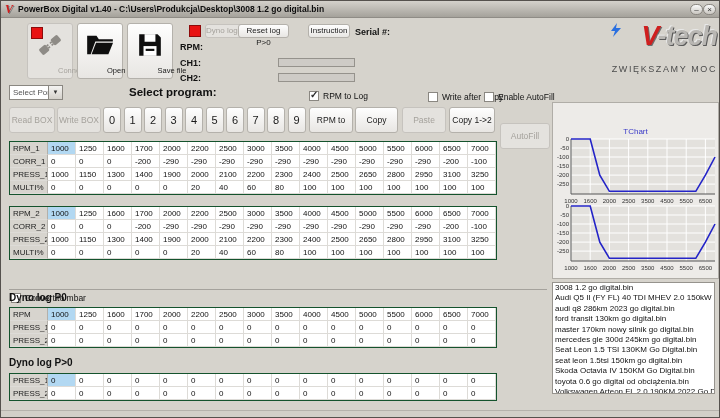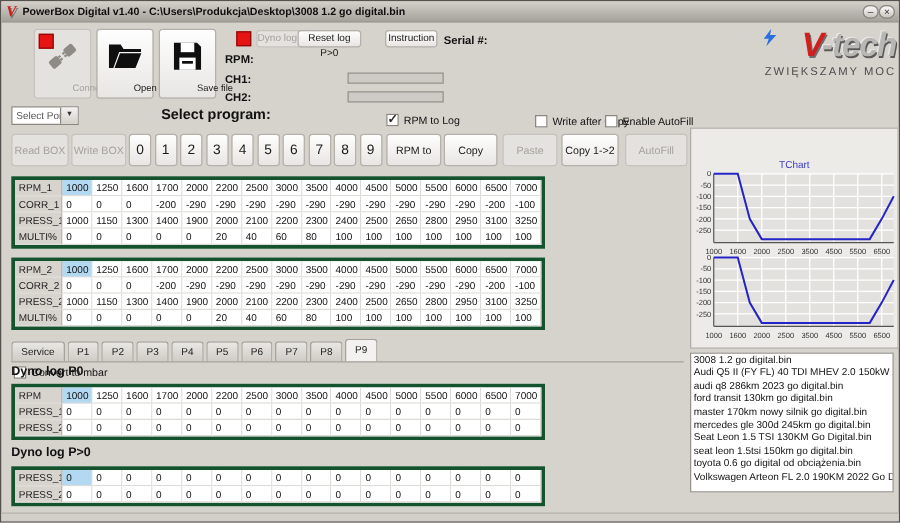--- a/index.html
+++ b/index.html
@@ -39,26 +39,26 @@
   .cbrow{position:absolute;display:flex;align-items:center;font-size:8.5px;color:#111;}
   .cb{width:10px;height:10px;background:#fff;border:1px solid#8a8781;margin-right:4px;
     position:relative;box-sizing:border-box;flex:none;}
   .cb span{position:absolute;top:-3px;left:0;font-size:10px;font-weight:bold;color:#2a2a2a;}
   
   .logo{position:absolute;left:596px;top:20px;width:120px;height:52px;text-align:right;}
   .logo-main{font-size:27px;font-weight:bold;font-style:italic;letter-spacing:-1px;line-height:30px;}
   .logo-v{color:#cf1f1f;text-shadow:1px 1px 0 #6e6e6e;}
   .logo-rest{color:#b9b7b3;text-shadow:1px 1px 0 #5a5a5a,-1px -1px 0 #e8e8e8;}
   .logo-bolt{position:absolute;right:96px;top:2px;}
-  .logo-tag{font-size:9px;letter-spacing:1.6px;color:#4c4c4c;margin-top:1px;}
+  .logo-tag{font-size:9px;letter-spacing:1.6px;color:#4c4c4c;margin-top:13px;}
   
   .numrow{position:absolute;left:102px;top:106px;display:flex;gap:2.5px;}
   .numbtn{position:relative;width:18px;height:26px;font-size:11px;line-height:24px;}
   
-  .dtable{position:absolute;left:8px;width:427px;background:#fff;border:3px solid #14532d;box-sizing:border-box;}
+  .dtable{position:absolute;left:8px;width:488px;background:#fff;border:1px solid #14532d;box-sizing:border-box;}
   .trow{display:flex;}
   .cell{flex:1;height:13px;line-height:13px;font-size:8px;padding-left:3px;
     border-right:1px solid #dddbd7;border-bottom:1px solid #dddbd7;box-sizing:border-box;
     white-space:nowrap;overflow:hidden;background:#fff;color:#111;}
   .rowhead{flex:none;width:38px;background:#d7d4ce;border-right:1px solid #b3b0aa;color:#222;}
   .sel{background:#b2d8f2;}
   
   .tabbar{position:absolute;left:8px;top:271px;height:17px;display:flex;align-items:flex-end;gap:2px;}
   .tab{height:15px;padding:0 7px;background:linear-gradient(#e9e7e3,#cfccc6);
     border:1px solid #a5a29c;border-bottom:none;border-radius:3px 3px 0 0;
@@ -177,21 +177,21 @@
       <div class="btn numbtn">5</div>
       <div class="btn numbtn">6</div>
       <div class="btn numbtn">7</div>
       <div class="btn numbtn">8</div>
       <div class="btn numbtn">9</div>
     </div>
   <div class="btn" style="left:308px;top:106px;width:44px;height:26px;font-size:8.5px;line-height:24px;">RPM to ALL</div>
   <div class="btn" style="left:354px;top:106px;width:43px;height:26px;font-size:8.5px;line-height:24px;">Copy PROG</div>
   <div class="btn disabled" style="left:401px;top:106px;width:44px;height:26px;font-size:8.5px;line-height:24px;">Paste PROG</div>
   <div class="btn" style="left:448px;top:106px;width:46px;height:26px;font-size:8.5px;line-height:24px;">Copy 1-&gt;2</div>
-  <div class="btn disabled" style="left:499px;top:106px;width:50px;height:26px;font-size:8.5px;line-height:24px;">AutoFill</div>
+  <div class="btn disabled" style="left:499px;top:122px;width:50px;height:26px;font-size:8.5px;line-height:24px;">AutoFill</div>
 
   <div class="dtable" style="top:140px;">
       <div class="trow">
         <div class="cell rowhead">RPM_1</div>
         <div class="cell sel">1000</div>
         <div class="cell">1250</div>
         <div class="cell">1600</div>
         <div class="cell">1700</div>
         <div class="cell">2000</div>
         <div class="cell">2200</div>
@@ -336,32 +336,20 @@
         <div class="cell">100</div>
         <div class="cell">100</div>
         <div class="cell">100</div>
         <div class="cell">100</div>
         <div class="cell">100</div>
         <div class="cell">100</div>
         <div class="cell">100</div>
       </div>
     </div>
 
-  <div class="tabbar">
-      <div class="tab">Service</div>
-      <div class="tab">P1</div>
-      <div class="tab">P2</div>
-      <div class="tab">P3</div>
-      <div class="tab">P4</div>
-      <div class="tab">P5</div>
-      <div class="tab">P6</div>
-      <div class="tab">P7</div>
-      <div class="tab">P8</div>
-      <div class="tab active">P9</div>
-    </div>
   <div class="tabline"></div>
 
   <div class="cbrow" style="left:10px;top:292px;">
     <span class="cb"></span>
     <span>Convert to mbar</span>
   </div>
   <div class="dyno-title" style="top:291px;">Dyno log  P0</div>
   <div class="dtable" style="top:306px;">
       <div class="trow">
         <div class="cell rowhead">RPM</div>
@@ -539,17 +527,18 @@
 
   <div class="filelist">
       <div class="fitem">3008 1.2 go digital.bin</div>
       <div class="fitem">Audi Q5 II (FY FL) 40 TDI MHEV 2.0 150kW 204KM (</div>
       <div class="fitem">audi q8 286km 2023 go digital.bin</div>
       <div class="fitem">ford transit 130km go digital.bin</div>
       <div class="fitem">master 170km nowy silnik go digital.bin</div>
       <div class="fitem">mercedes gle 300d 245km go digital.bin</div>
       <div class="fitem">Seat Leon 1.5 TSI 130KM Go Digital.bin</div>
       <div class="fitem">seat leon 1.5tsi 150km go digital.bin</div>
+      <div class="fitem">Skoda Octavia IV 150KM Go Digital.bin</div>
       <div class="fitem">toyota 0.6 go digital od obciążenia.bin</div>
       <div class="fitem">Volkswagen Arteon FL 2.0 190KM 2022 Go Digital Au</div>
     </div>
 
 </div>
 
 </body></html>

